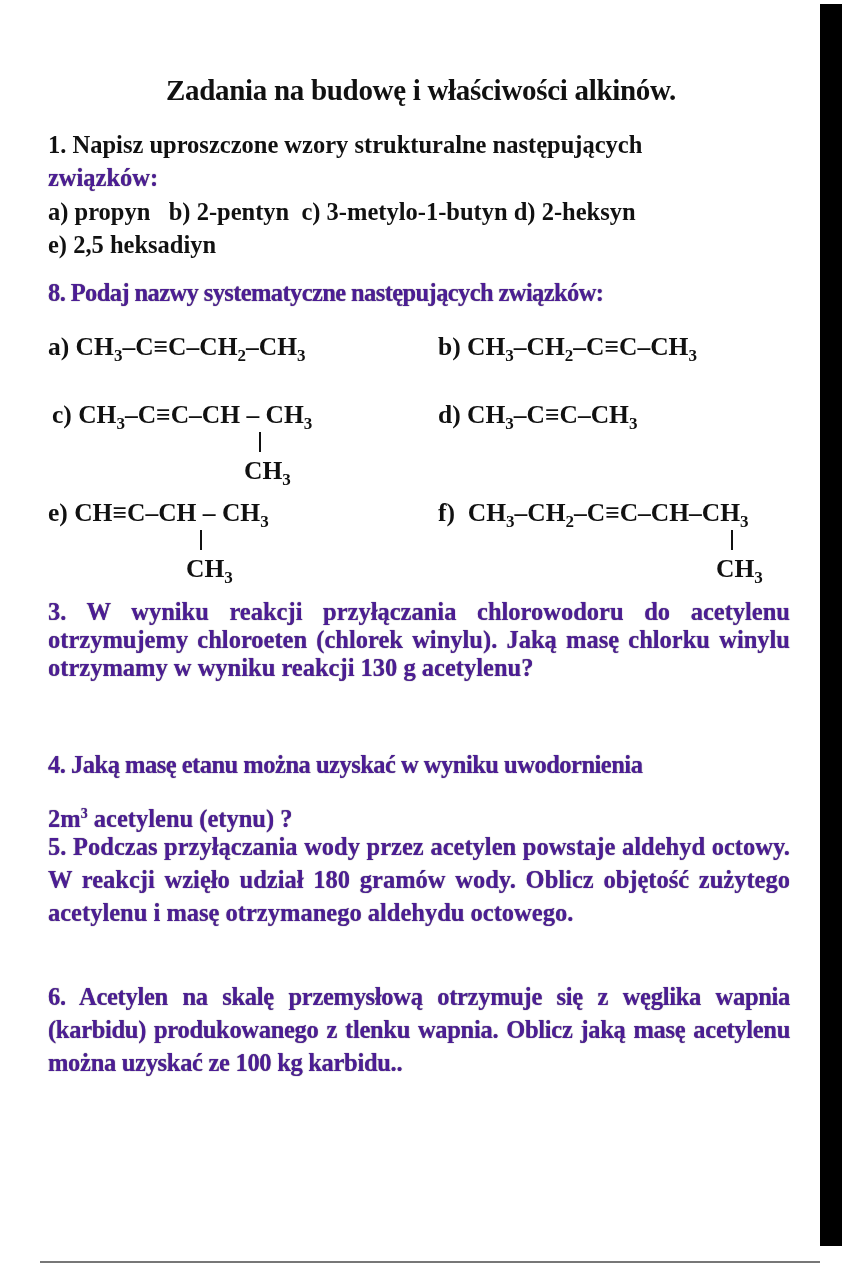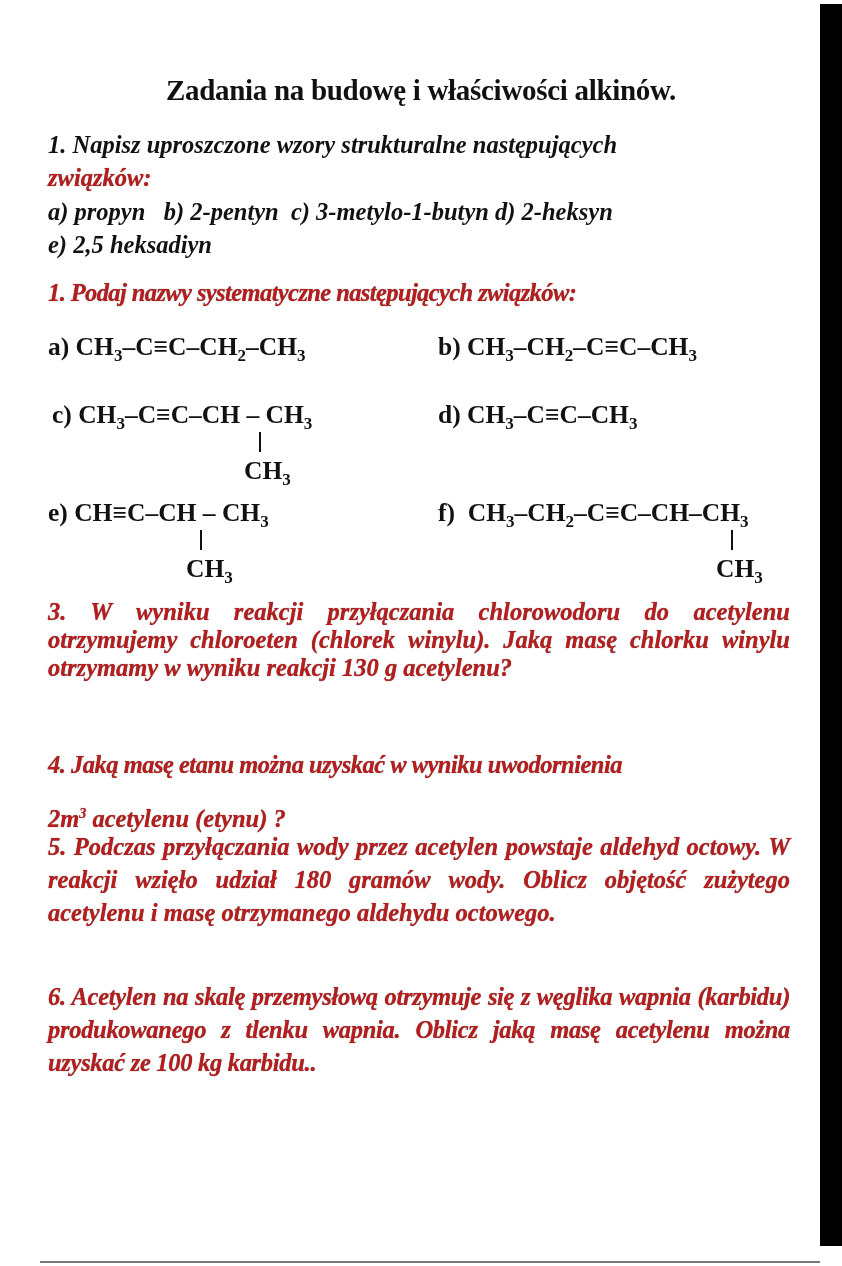--- a/index.html
+++ b/index.html
@@ -1,42 +1,42 @@
 <!DOCTYPE html>
 <html><head>
 <meta charset="utf-8">
 <style>
   html,body{margin:0;padding:0;background:#fff;}
   body{width:842px;height:1266px;position:relative;overflow:hidden;
        font-family:"Liberation Serif","DejaVu Serif",serif;color:#111;font-weight:bold;}
   .bar{position:absolute;left:820px;top:4px;width:22px;height:1242px;background:#000;}
   .bottom-line{position:absolute;left:40px;top:1261px;width:780px;height:2px;background:#777;}
   .title{position:absolute;left:0;width:842px;top:74px;text-align:center;font-size:29px;letter-spacing:-0.3px;}
-  .p{position:absolute;left:48px;font-size:24.5px;line-height:33px;white-space:nowrap;font-style:italic;}
+  .p{position:absolute;left:48px;font-size:24.5px;line-height:33px;white-space:nowrap;}
   .just{width:742px;text-align:justify;text-align-last:left;white-space:normal;}
   .f{position:absolute;font-size:25.5px;white-space:nowrap;}
   sub{font-size:17px;vertical-align:-6px;line-height:0;}
   sup{font-size:14px;vertical-align:9px;line-height:0;}
   .vbond{position:absolute;width:2px;height:20px;background:#111;}
-  .grey{color:#b91c1c;text-shadow:0 0 1px #555;}
+  .grey{color:#4c1d95;text-shadow:0 0 1px #555;}
 </style>
 </head>
 <body>
 
 <div class="bar"></div>
 <div class="bottom-line"></div>
 
 <div class="title">Zadania na budowę i właściwości alkinów.</div>
 
 <div class="p" style="top:128px;">1. Napisz uproszczone wzory strukturalne następujących</div>
 <div class="p grey" style="top:161px;">związków:</div>
 <div class="p" style="top:195px;white-space:pre;">a) propyn   b) 2-pentyn  c) 3-metylo-1-butyn d) 2-heksyn</div>
 <div class="p" style="top:228px;">e) 2,5 heksadiyn</div>
 
-<div class="p grey" style="top:276px;letter-spacing:-0.6px;">1. Podaj nazwy systematyczne następujących związków:</div>
+<div class="p grey" style="top:276px;letter-spacing:-0.6px;">8. Podaj nazwy systematyczne następujących związków:</div>
 
 <div class="f" style="left:48px;top:332px;text-align:center;">a) CH<sub>3</sub>–C≡C–CH<sub>2</sub>–CH<sub>3</sub></div>
 
 <div class="f" style="left:438px;top:332px;">b) CH<sub>3</sub>–CH<sub>2</sub>–C≡C–CH<sub>3</sub></div>
 
 <div class="f" style="left:52px;top:400px;">c) CH<sub>3</sub>–C≡C–CH – CH<sub>3</sub></div>
 <div class="vbond" style="left:259px;top:432px;"></div>
 <div class="f" style="left:244px;top:456px;">CH<sub>3</sub></div>
 
 <div class="f" style="left:438px;top:400px;">d) CH<sub>3</sub>–C≡C–CH<sub>3</sub></div>

